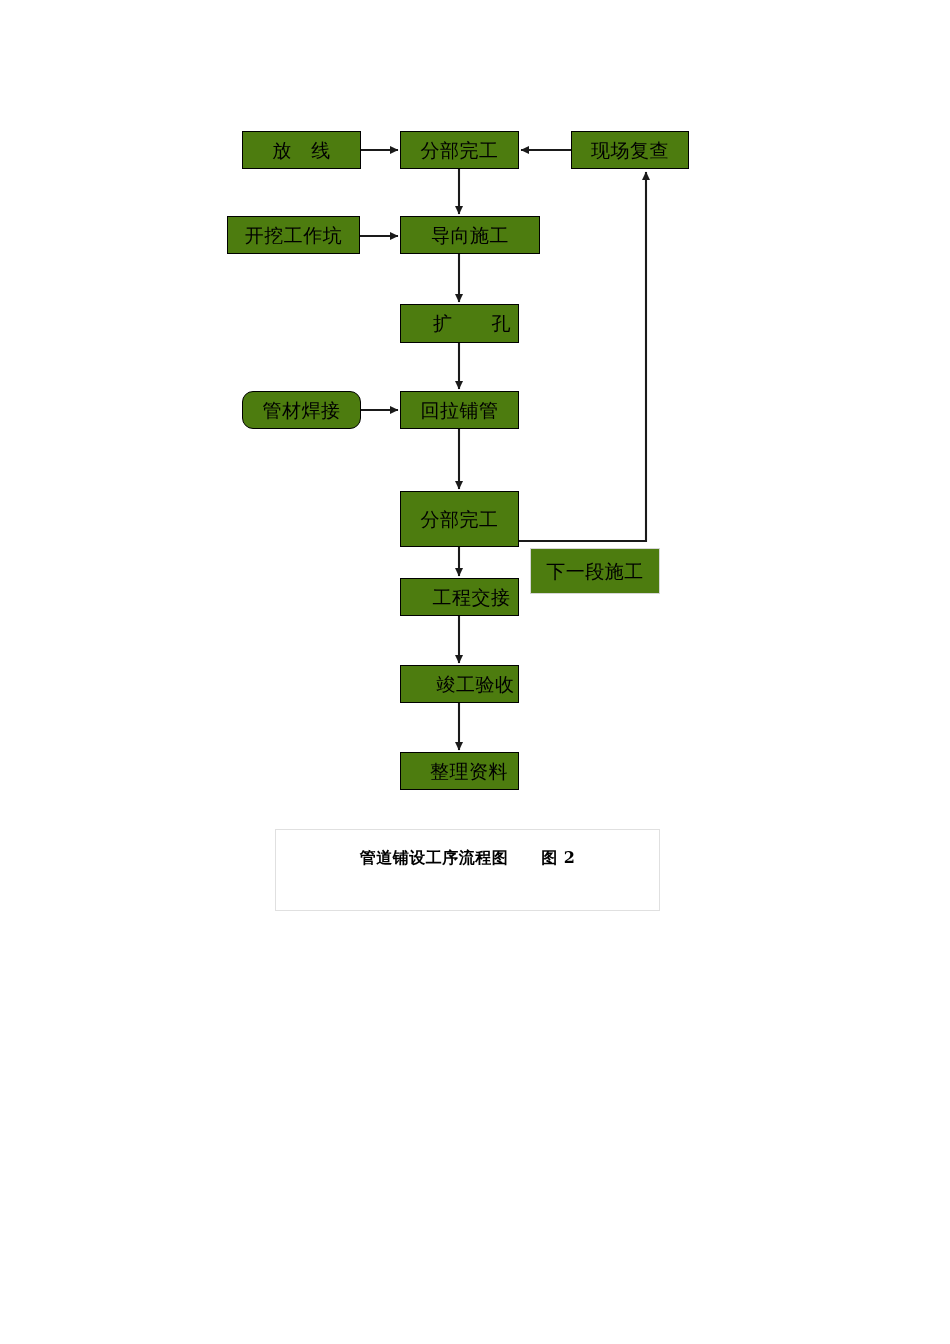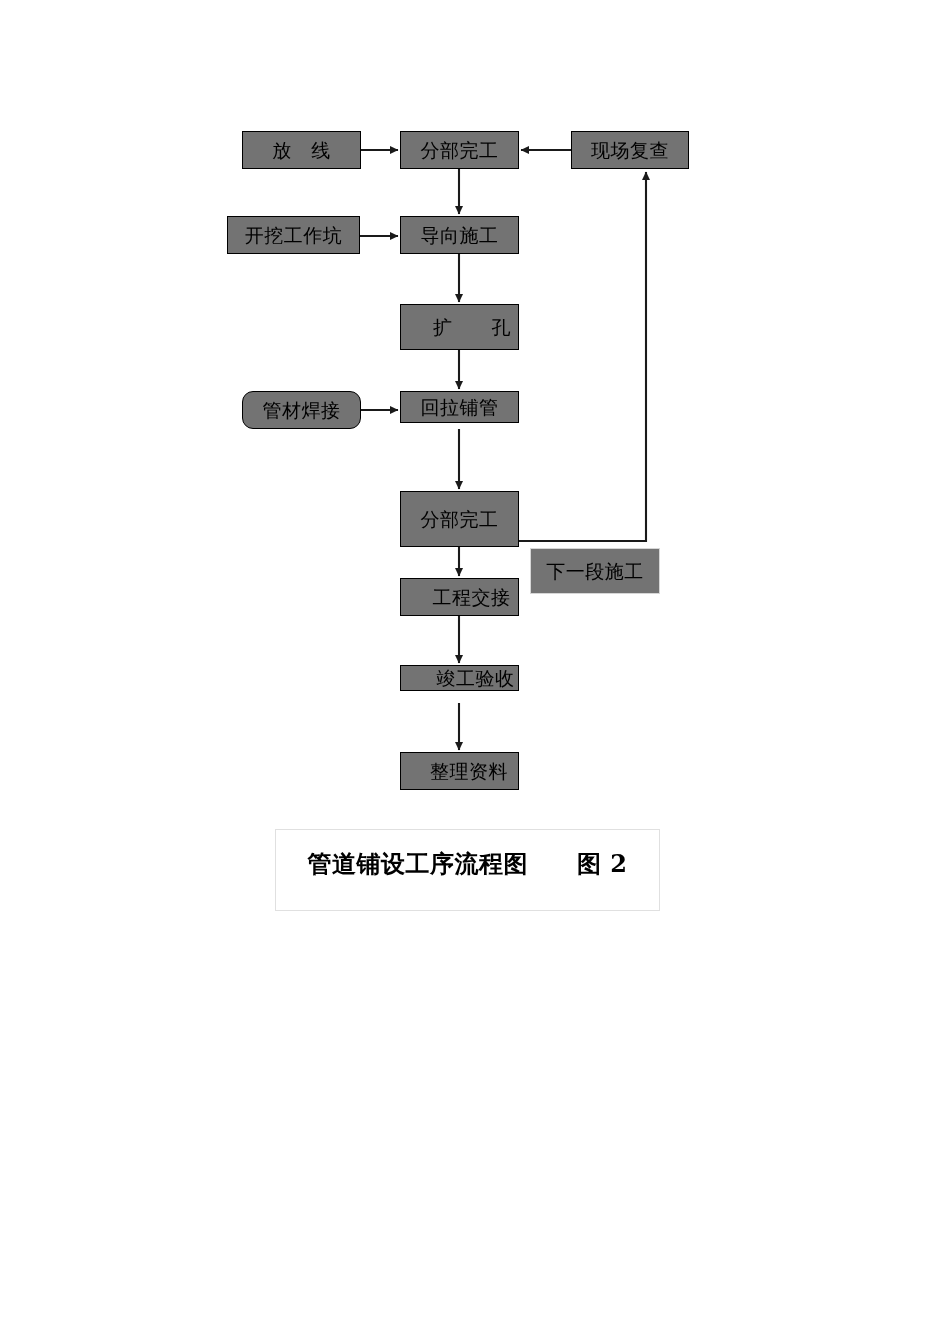--- a/index.html
+++ b/index.html
@@ -19,21 +19,21 @@
     position: absolute;
     left: 0;
     top: 0;
     width: 950px;
     height: 1344px;
   }
 
   .node {
     position: absolute;
     box-sizing: border-box;
-    background: #737373;
+    background: #4d7c0f;
     border: 1.6px solid #000000;
     display: flex;
     align-items: center;
     justify-content: center;
     font-family: Liberation Serif, serif;
     font-size: 19px;
     line-height: 1;
     color: #000000;
     letter-spacing: 0.5px;
     white-space: pre;
@@ -42,48 +42,48 @@
 
   .node-soft {
     border: 1px solid #d6d6d6;
   }
 
   
   #node-fangxian   { left: 242px; top: 131px; width: 119px; height: 38px; }
   #node-shebei     { left: 400px; top: 131px; width: 119px; height: 38px; }
   #node-fucha      { left: 571px; top: 131px; width: 118px; height: 38px; }
   #node-kaiwa      { left: 227px; top: 216px; width: 133px; height: 38px; }
-  #node-daoxiang   { left: 400px; top: 216px; width: 119px; height: 38px; }
-  #node-kuokong    { left: 400px; top: 304px; width: 119px; height: 46px; padding-left: 25px; }
+  #node-daoxiang   { left: 400px; top: 216px; width: 140px; height: 38px; }
+  #node-kuokong    { left: 400px; top: 304px; width: 119px; height: 39px; padding-left: 25px; }
   #node-hanjie     { left: 242px; top: 391px; width: 119px; height: 38px; border-radius: 11px; }
-  #node-huila      { left: 400px; top: 391px; width: 119px; height: 32px; }
+  #node-huila      { left: 400px; top: 391px; width: 119px; height: 38px; }
   #node-fenbu      { left: 400px; top: 491px; width: 119px; height: 56px; }
   #node-xiayiduan  { left: 530px; top: 548px; width: 130px; height: 46px; }
   #node-jiaojie    { left: 400px; top: 578px; width: 119px; height: 38px; padding-left: 24px; }
-  #node-yanshou    { left: 400px; top: 665px; width: 119px; height: 26px; padding-left: 32px; }
+  #node-yanshou    { left: 400px; top: 665px; width: 119px; height: 38px; padding-left: 32px; }
   #node-zhengli    { left: 400px; top: 752px; width: 119px; height: 38px; padding-left: 19px; }
 
   #figure-caption {
     position: absolute;
     left: 275px;
     top: 829px;
     width: 385px;
     height: 82px;
     box-sizing: border-box;
     border: 1px solid #e0e0e0;
     background: #ffffff;
     z-index: 3;
     display: flex;
     align-items: flex-start;
     justify-content: center;
     padding-top: 18px;
   }
   #figure-caption .caption-text {
     font-family: "DejaVu Serif", "Liberation Serif", serif;
-    font-size: 24px;
+    font-size: 16px;
     font-weight: bold;
     color: #000000;
     letter-spacing: 0.5px;
     white-space: pre;
   }
 </style>
 </head>
 <body>
 
 <svg id="flowchart-canvas" viewBox="0 0 950 1344">

